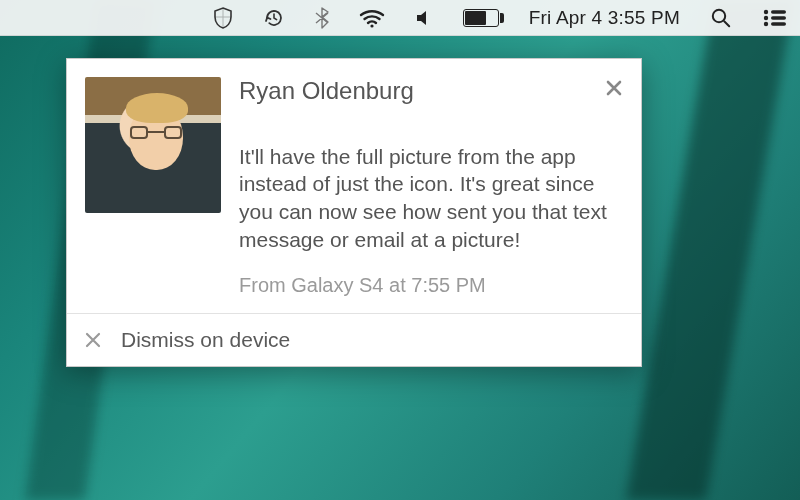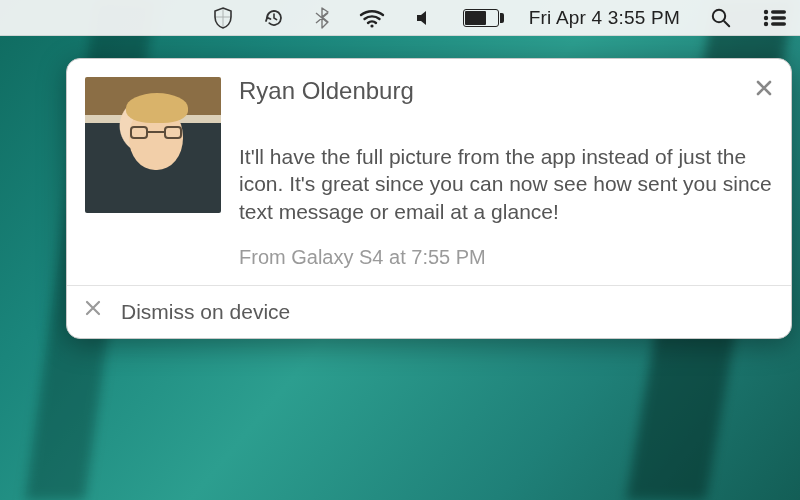--- a/index.html
+++ b/index.html
@@ -38,24 +38,24 @@
   .battery-body { position:absolute; inset:0; border:1.8px solid #222; border-radius:3px; }
   .battery-cap  { position:absolute; right:-5px; top:4px; width:3.5px; height:10px; background:#222; border-radius:0 2px 2px 0; }
   .battery-fill { position:absolute; left:2px; top:2px; bottom:2px; width:60%; background:#222; border-radius:1px; }
   .battery-bolt { position:absolute; right:-14px; top:0; font-size:12px; color:#222; }
 
   
   .notif {
     position: absolute;
     top: 58px;
     left: 66px;
-    width: 726px;
+    width: 576px;
     background: #fff;
     border: 1px solid #c9c9c9;
-    border-radius: 14px;
+    border-radius: 0;
     box-shadow: 0 6px 28px rgba(0,0,0,0.35);
     z-index: 4;
   }
   .notif-body {
     display: flex;
     padding: 18px 14px 16px 18px;
     gap: 18px;
   }
   .avatar {
     width: 136px; height: 136px; flex: 0 0 136px;
@@ -83,21 +83,21 @@
   .row-title { display:flex; align-items:flex-start; justify-content:space-between; }
   .title { font-size: 24px; color:#555; font-weight:400; }
   .close-x { color:#888; cursor:pointer; line-height:1; padding:2px 4px; }
   .close-x svg{display:block;}
   .msg { margin-top: 10px; font-size: 21px; line-height: 1.32; color:#555; }
   .from { margin-top: 20px; font-size: 20px; color:#9a9a9a; }
 
   .notif-footer {
     border-top: 1px solid #e2e2e2;
     padding: 14px 18px;
-    display:flex; gap:20px;
+    display:flex; align-items:center; gap:20px;
     color:#5a5a5a; font-size:21px;
   }
   .footer-x { color:#9a9a9a; display:flex; }
 </style>
 </head>
 <body>
 
 <div class="bg-accents"></div>
 
 <div class="menubar">
@@ -171,21 +171,21 @@
       <div class="row-title">
         <div class="title">Ryan Oldenburg</div>
         <div class="close-x">
           <svg width="18" height="18" viewBox="0 0 18 18">
               <path d="M3 3l12 12M15 3L3 15" stroke="#888" stroke-width="2.6" stroke-linecap="round"></path>
             </svg>
         </div>
       </div>
       <div class="msg">
         <br>
-        <span>It'll have the full picture from the app instead of just the icon. It's great since you can now see how sent you since text message or email at a glance!</span>
+        <span>It'll have the full picture from the app instead of just the icon. It's great since you can now see how sent you that text message or email at a picture!</span>
       </div>
       <div class="from">From Galaxy S4 at 7:55 PM</div>
     </div>
   </div>
   <div class="notif-footer">
     <span class="footer-x">
       <svg width="16" height="16" viewBox="0 0 16 16">
           <path d="M2 2l12 12M14 2L2 14" stroke="#9a9a9a" stroke-width="2.2" stroke-linecap="round"></path>
         </svg>
     </span>

